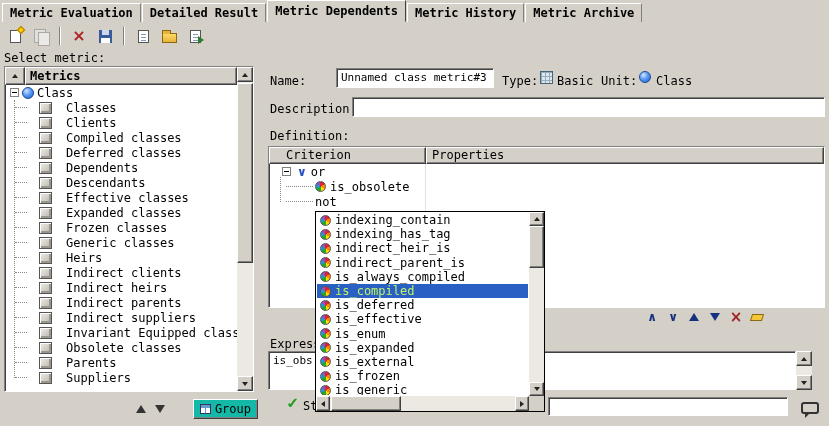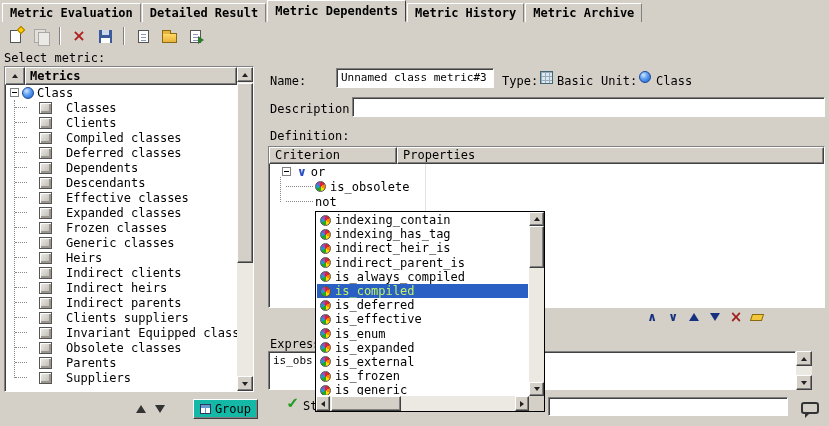--- a/index.html
+++ b/index.html
@@ -78,21 +78,21 @@
                         linear-gradient(to bottom,#69c 0 3px,transparent 3px);}
 
   
   .ic-grid{width:13px;height:13px;border:1px solid #467;background:#dce8f0;
        background-image:linear-gradient(#9ab 1px,transparent 1px),linear-gradient(90deg,#9ab 1px,transparent 1px);
        background-size:4px 4px;}
 
   
   #def-table{left:268px;top:146px;width:557px;height:162px;background:#fff;}
   .dt-header{display:flex;height:17px;}
-  .dt-h1{width:128px;background:#d4d0c8;padding:0 5px;line-height:15px;}
+  .dt-h1{width:157px;background:#d4d0c8;padding:0 16px;line-height:15px;}
   .dt-h2{flex:1;background:#d4d0c8;padding:0 5px;line-height:15px;}
   .dt-body{position:relative;padding-left:6px;}
   .dt-body::before{content:"";position:absolute;left:11px;top:13px;height:25px;border-left:1px dotted #888;z-index:1;}
   .dt-body::after{content:"";position:absolute;left:156px;top:0;bottom:-115px;border-left:1px solid #e2e2e2;}
   .dt-row{height:15px;display:flex;align-items:center;white-space:nowrap;position:relative;z-index:2;}
   .dt-row.op{padding-left:7px;}
   .dt-row.child{padding-left:11px;}
   .conn2{width:27px;height:1px;border-top:1px dotted #888;margin-right:2px;flex:none;}
   .or-glyph{margin:0 4px 0 6px;font-family:"DejaVu Sans",sans-serif;font-weight:bold;color:#2a50c0;}
   .or-glyph::before{content:"∨";}
@@ -248,21 +248,21 @@
           <span>Indirect heirs</span>
         </div>
       <div class="trow child">
           <span class="conn"></span>
           <span class="metric-box"></span>
           <span>Indirect parents</span>
         </div>
       <div class="trow child">
           <span class="conn"></span>
           <span class="metric-box"></span>
-          <span>Clients suppliers</span>
+          <span>Indirect suppliers</span>
         </div>
       <div class="trow child">
           <span class="conn"></span>
           <span class="metric-box"></span>
           <span>Invariant Equipped classes</span>
         </div>
       <div class="trow child">
           <span class="conn"></span>
           <span class="metric-box"></span>
           <span>Obsolete classes</span>

